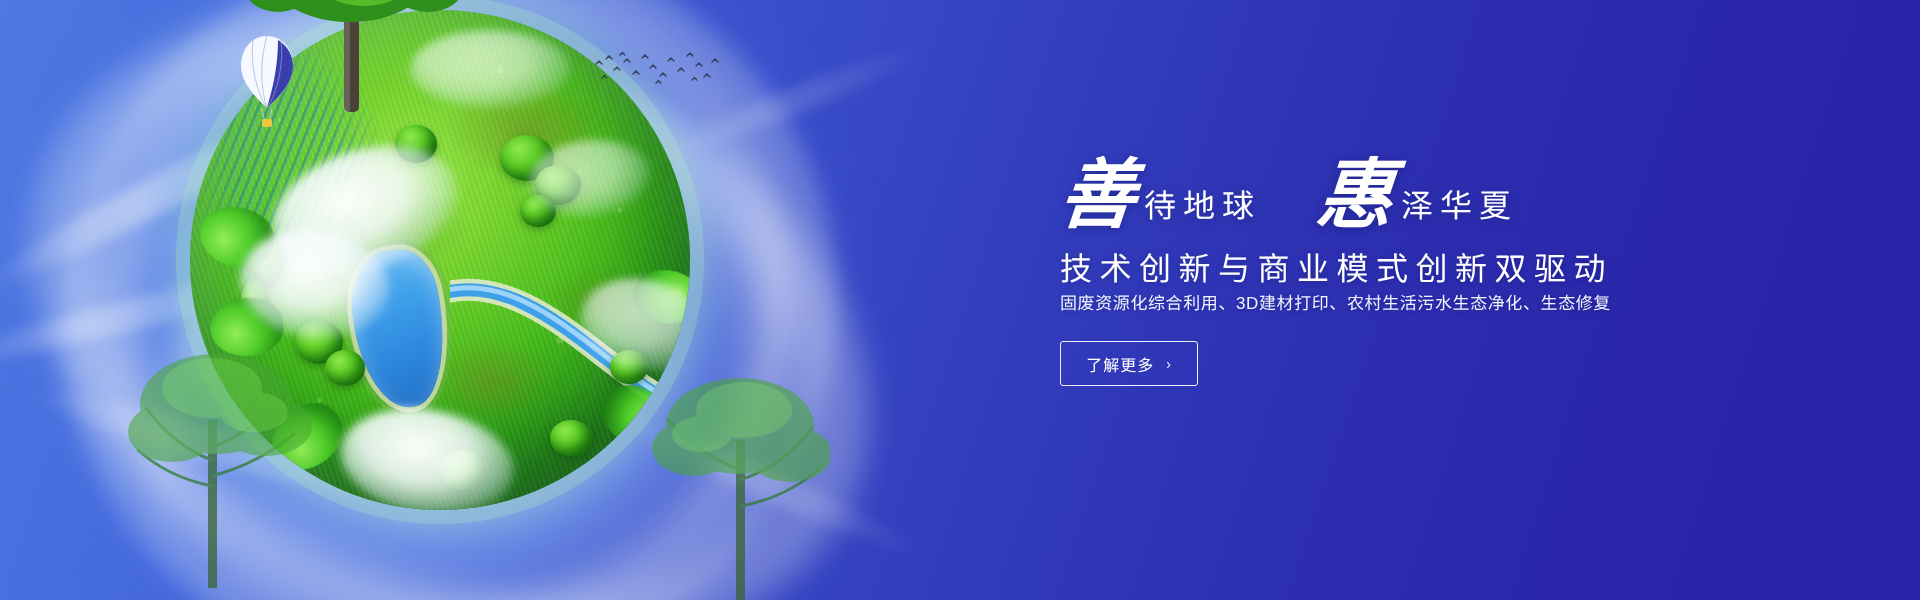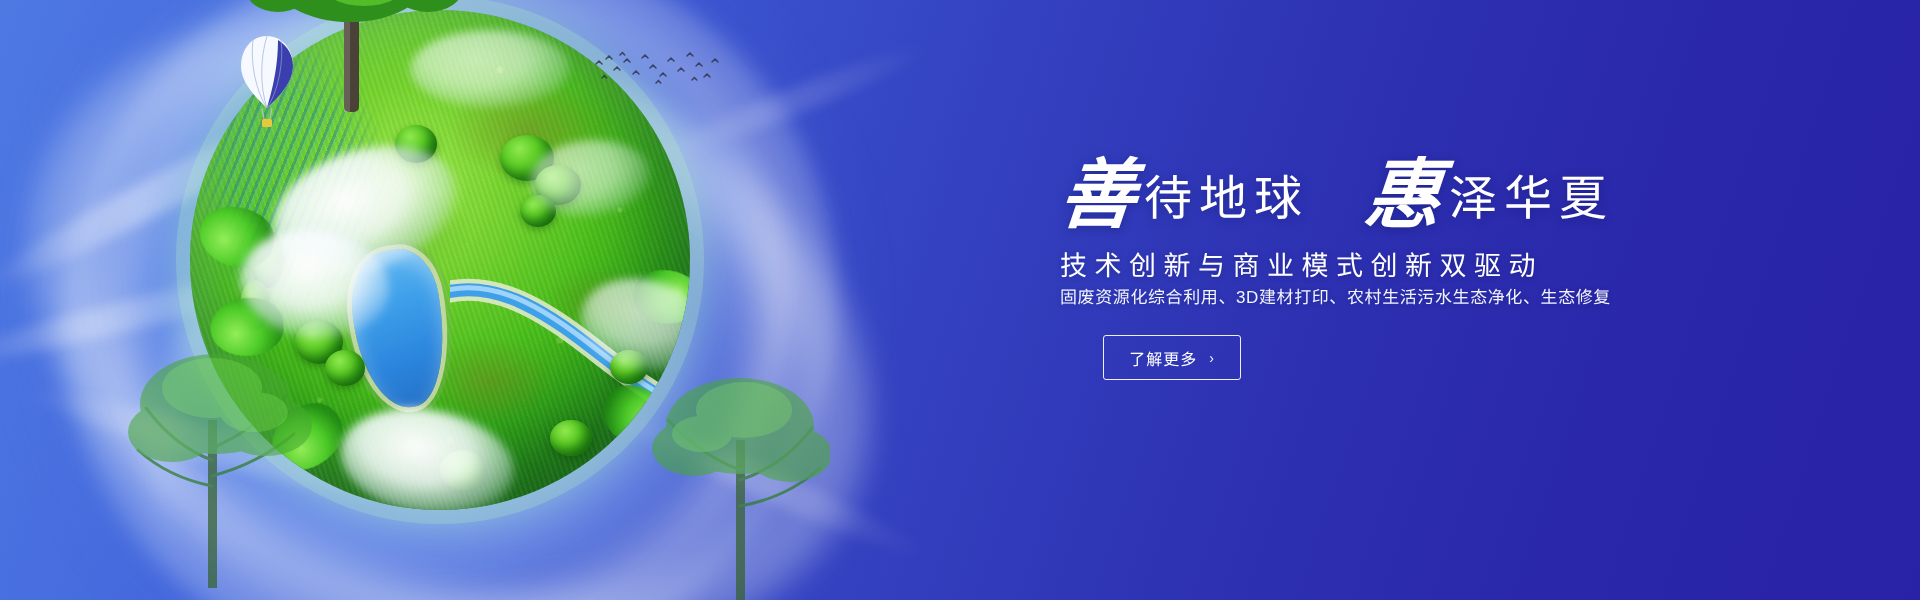--- a/index.html
+++ b/index.html
@@ -260,31 +260,31 @@
     font-family: "DejaVu Serif", "Liberation Serif", serif;
     font-size: 76px;
     line-height: 0.96;
     font-weight: 700;
     font-style: italic;
     letter-spacing: 0;
     transform: skewX(-5deg);
   }
   .kai {
     font-family: "DejaVu Serif", "Liberation Serif", serif;
-    font-size: 48px;
+    font-size: 32px;
     line-height: 1;
     font-weight: 400;
     letter-spacing: 7px;
     padding: 0 0 10px 8px;
   }
   .gap { width: 56px; }
 
   .subhead {
     margin: 18px 0 0 0;
-    font-size: 27px;
+    font-size: 32px;
     font-weight: 400;
     letter-spacing: 7.5px;
     line-height: 1.2;
     color: #ffffff;
     text-shadow: 0 1px 6px rgba(10,20,90,0.34);
   }
   .desc {
     margin: 5px 0 0 0;
     font-size: 17px;
     font-weight: 400;
@@ -305,21 +305,20 @@
     border: 1px solid rgba(255,255,255,0.92);
     border-radius: 3px;
     background: transparent;
     color: #ffffff;
     font-family: "Liberation Sans", "DejaVu Sans", sans-serif;
     font-size: 16px;
     letter-spacing: 1px;
     cursor: pointer;
     text-decoration: none;
     box-sizing: content-box;
-    margin-left: 43px;
   }
   .cta .chev { font-size: 14px; line-height: 1; opacity: .95; }
 </style>
 </head>
 <body>
 
 <div class="banner">
 
   <div class="sky-haze"></div>
   <div class="cloud-swirl cs1"></div>

